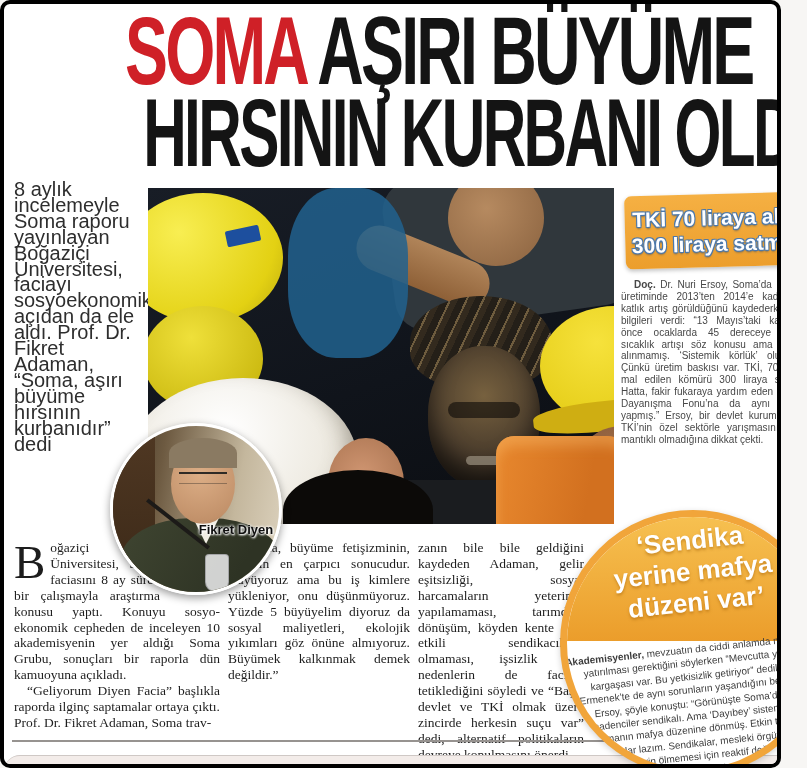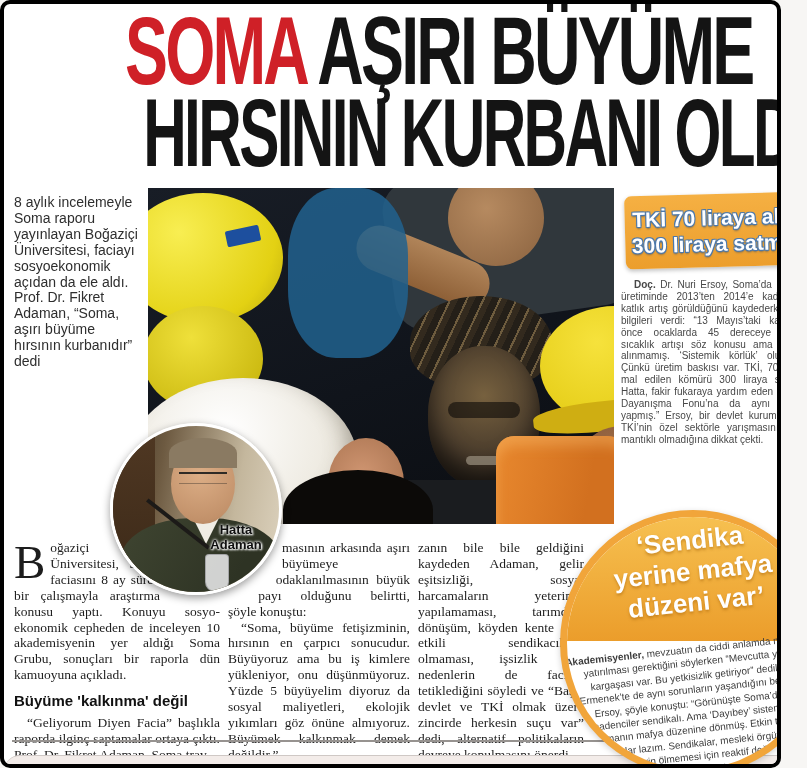--- a/index.html
+++ b/index.html
@@ -10,21 +10,21 @@
 
   
   #headline { left:0; top:6px; width:807px; text-align:center; color:#141414; }
   .hl-line { display:block; white-space:nowrap; font-weight:700; font-size:92px; line-height:82px;
              letter-spacing:-4px; transform-origin:50% 50%; }
   .hl1 { transform:scale(.70,1.04); }
   .hl2 { transform:scale(.655,1.04); }
   .hl-red { color:#cf2027; }
 
   
-  #lede { left:10px; top:191px; width:130px; font-size:14px; line-height:15.9px; color:#2e2e2e; }
+  #lede { left:10px; top:178px; width:130px; font-size:20px; line-height:15.9px; color:#2e2e2e; }
 
   
   #photo { left:144px; top:184px; width:466px; height:336px; overflow:hidden;
            background:linear-gradient(160deg,#181d26 0%,#10141b 55%,#0b0d11 100%); }
   #photo div { position:absolute; }
   .ph-rescuer-body { left:240px; top:-20px; width:240px; height:150px; background:#30373c;
                      border-radius:30px; transform:rotate(-8deg); }
   .ph-rescuer-head { left:300px; top:-18px; width:96px; height:96px; border-radius:50%;
                      background:radial-gradient(circle at 40% 40%,#b68a60,#8a623f); }
   .ph-rescuer-arm { left:205px; top:55px; width:140px; height:46px; border-radius:24px;
@@ -173,21 +173,21 @@
 
   <div class="abs" id="inset">
     <div class="in-wood"></div>
     <div class="in-sweater"></div>
     <div class="in-collar"></div>
     <div class="in-head"></div>
     <div class="in-hair"></div>
     <div class="in-glasses"></div>
     <div class="in-mic"></div>
     <div class="in-glass"></div>
-    <div id="inset-caption">Hatta Adaman</div>
+    <div id="inset-caption">Fikret Diyen</div>
   </div>
 
   <div class="abs" id="sidebar-box">
     <span class="sb-line">TKİ 70 liraya alıp</span>
     <span class="sb-line">300 liraya satmış</span>
   </div>
 
   <div class="abs" id="sidebar-text">
     <p><span class="bold">Doç.</span><span> Dr. Nuri Ersoy, Soma’da maden üretiminde 2013’ten 2014’e kadar 14 katlık artış görüldüğünü kaydederken, şu bilgileri verdi: “13 Mayıs’taki kazadan önce ocaklarda 45 dereceye varan sıcaklık artışı söz konusu ama önlem alınmamış. ‘Sistemik körlük’ oluşmuş. Çünkü üretim baskısı var. TKİ, 70 liraya mal edilen kömürü 300 liraya satmış. Hatta, fakir fukaraya yardım eden Sosyal Dayanışma Fonu’na da aynı fiyatla yapmış.” Ersoy, bir devlet kurumu olan TKİ’nin özel sektörle yarışmasının çok mantıklı olmadığına dikkat çekti.</span></p>
   </div>
@@ -200,29 +200,24 @@
       <span>düzeni var’</span>
     </div>
     <div class="bubble-body"><span class="bold">Akademisyenler,</span><span> mevzuatın da ciddi anlamda masaya yatırılması gerektiğini söylerken “Mevcutta yetki kargaşası var. Bu yetkisizlik getiriyor” dediler. Ermenek’te de aynı sorunların yaşandığını belirten Ersoy, şöyle konuştu: “Görünüşte Soma’daki madenciler sendikalı. Ama ‘Dayıbey’ sistemiyle uygulamanın mafya düzenine dönmüş. Etkin teşvik ve yaptırımlar lazım. Sendikalar, mesleki örgütler ve STK’lar, işçilerin ölmemesi için reaktif değil, proaktif görevler almalı.”</span></div>
   </div>
 
   <div class="abs col" id="col1">
     <div class="para">
       <span class="spacer-r1"></span>
       <span class="dropcap">B</span><span>oğaziçi Üniversitesi, Soma faciasını 8 ay süren bir çalışmayla araştırma konusu yaptı. Konuyu sosyo- ekonomik cepheden de inceleyen 10 akademisyenin yer aldığı Soma Grubu, sonuçları bir raporla dün kamuoyuna açıkladı.</span>
     </div>
-    <div class="subhead">Büyüme 'kalkınma' değil</div>
     <div class="para indent">“Geliyorum Diyen Facia” başlıkla raporda ilginç saptamalar ortaya çıktı. Prof. Dr. Fikret Adaman, Soma trav-</div>
   </div>
 
   <div class="abs col" id="col2">
-    <div class="para">
-      <span class="spacer-l2"></span>
-      <span>masının arkasında aşırı büyümeye odaklanılmasının büyük payı olduğunu belirtti, şöyle konuştu:</span>
-    </div>
     <div class="para indent">“Soma, büyüme fetişizminin, hırsının en çarpıcı sonucudur. Büyüyoruz ama bu iş kimlere yükleniyor, onu düşünmüyoruz. Yüzde 5 büyüyelim diyoruz da sosyal maliyetleri, ekolojik yıkımları göz önüne almıyoruz. Büyümek kalkınmak demek değildir.”</div>
 
   </div>
 
   <div class="abs col" id="col3">
     <div class="para">
       <span class="spacer-r3"></span>
       <span>zanın bile bile geldiğini kaydeden Adaman, gelir eşitsizliği, sosyal harcamaların yeterince yapılamaması, tarımdaki dönüşüm, köyden kente göç, etkili sendikacılığın olmaması, işsizlik gibi nedenlerin de faciayı tetiklediğini söyledi ve “Başta devlet ve TKİ olmak üzere zincirde herkesin suçu var” dedi, alternatif politikaların devreye konulmasını önerdi.</span>
     </div>
     <div class="byline">■ İSTANBUL (Bugün)</div>

